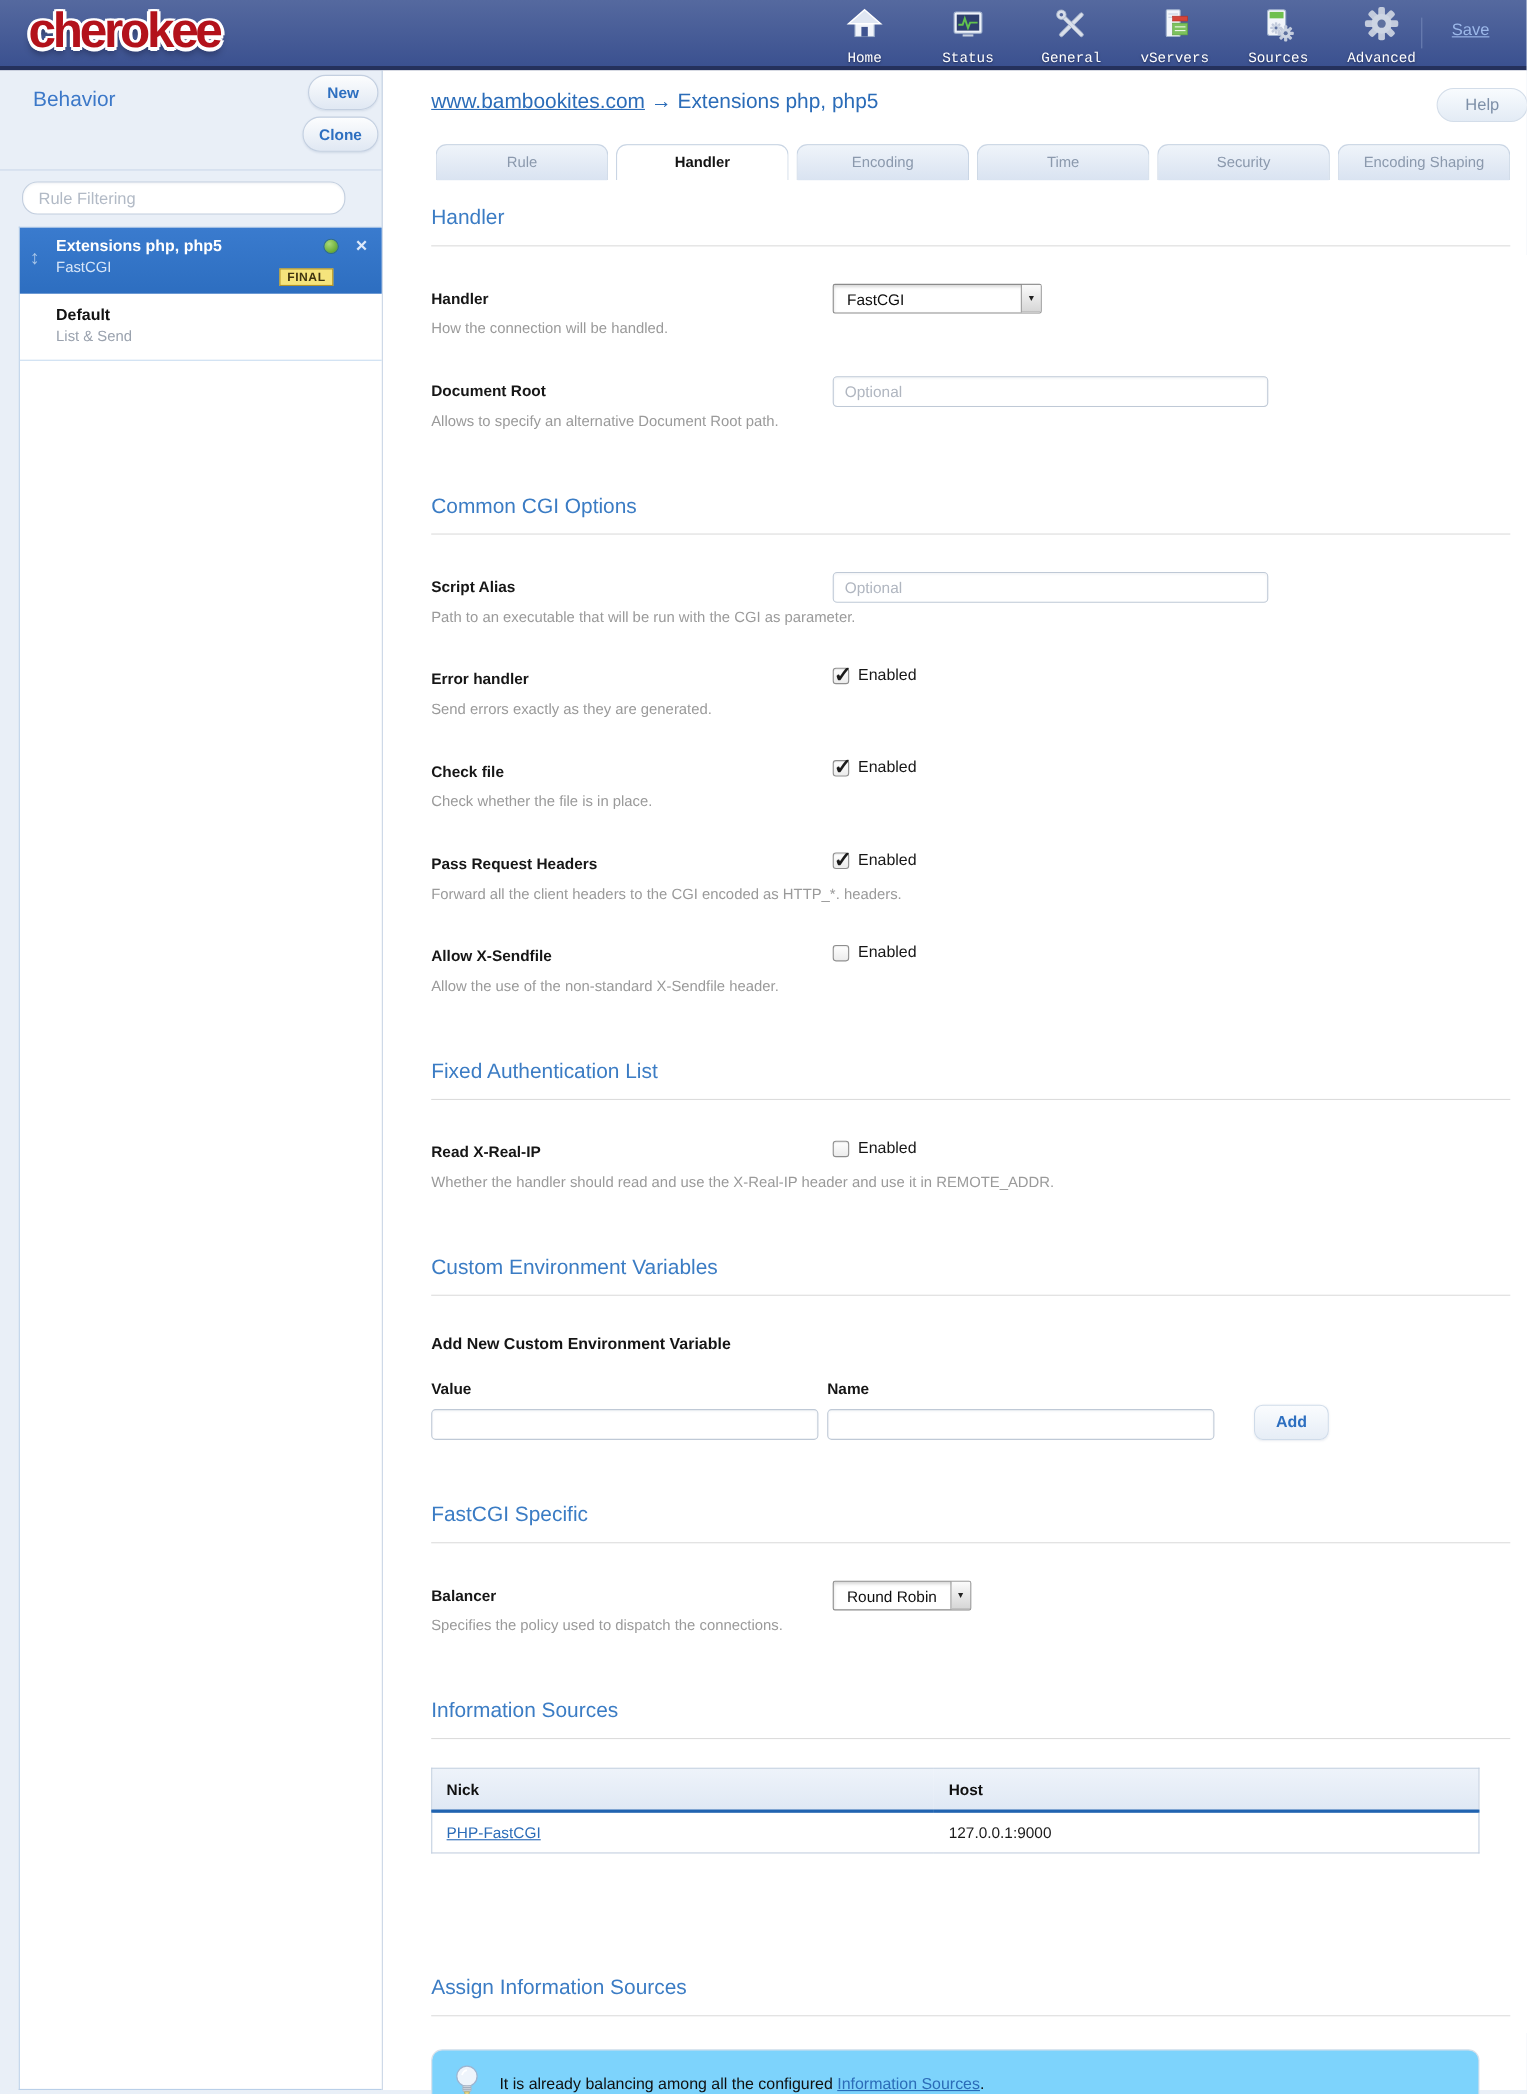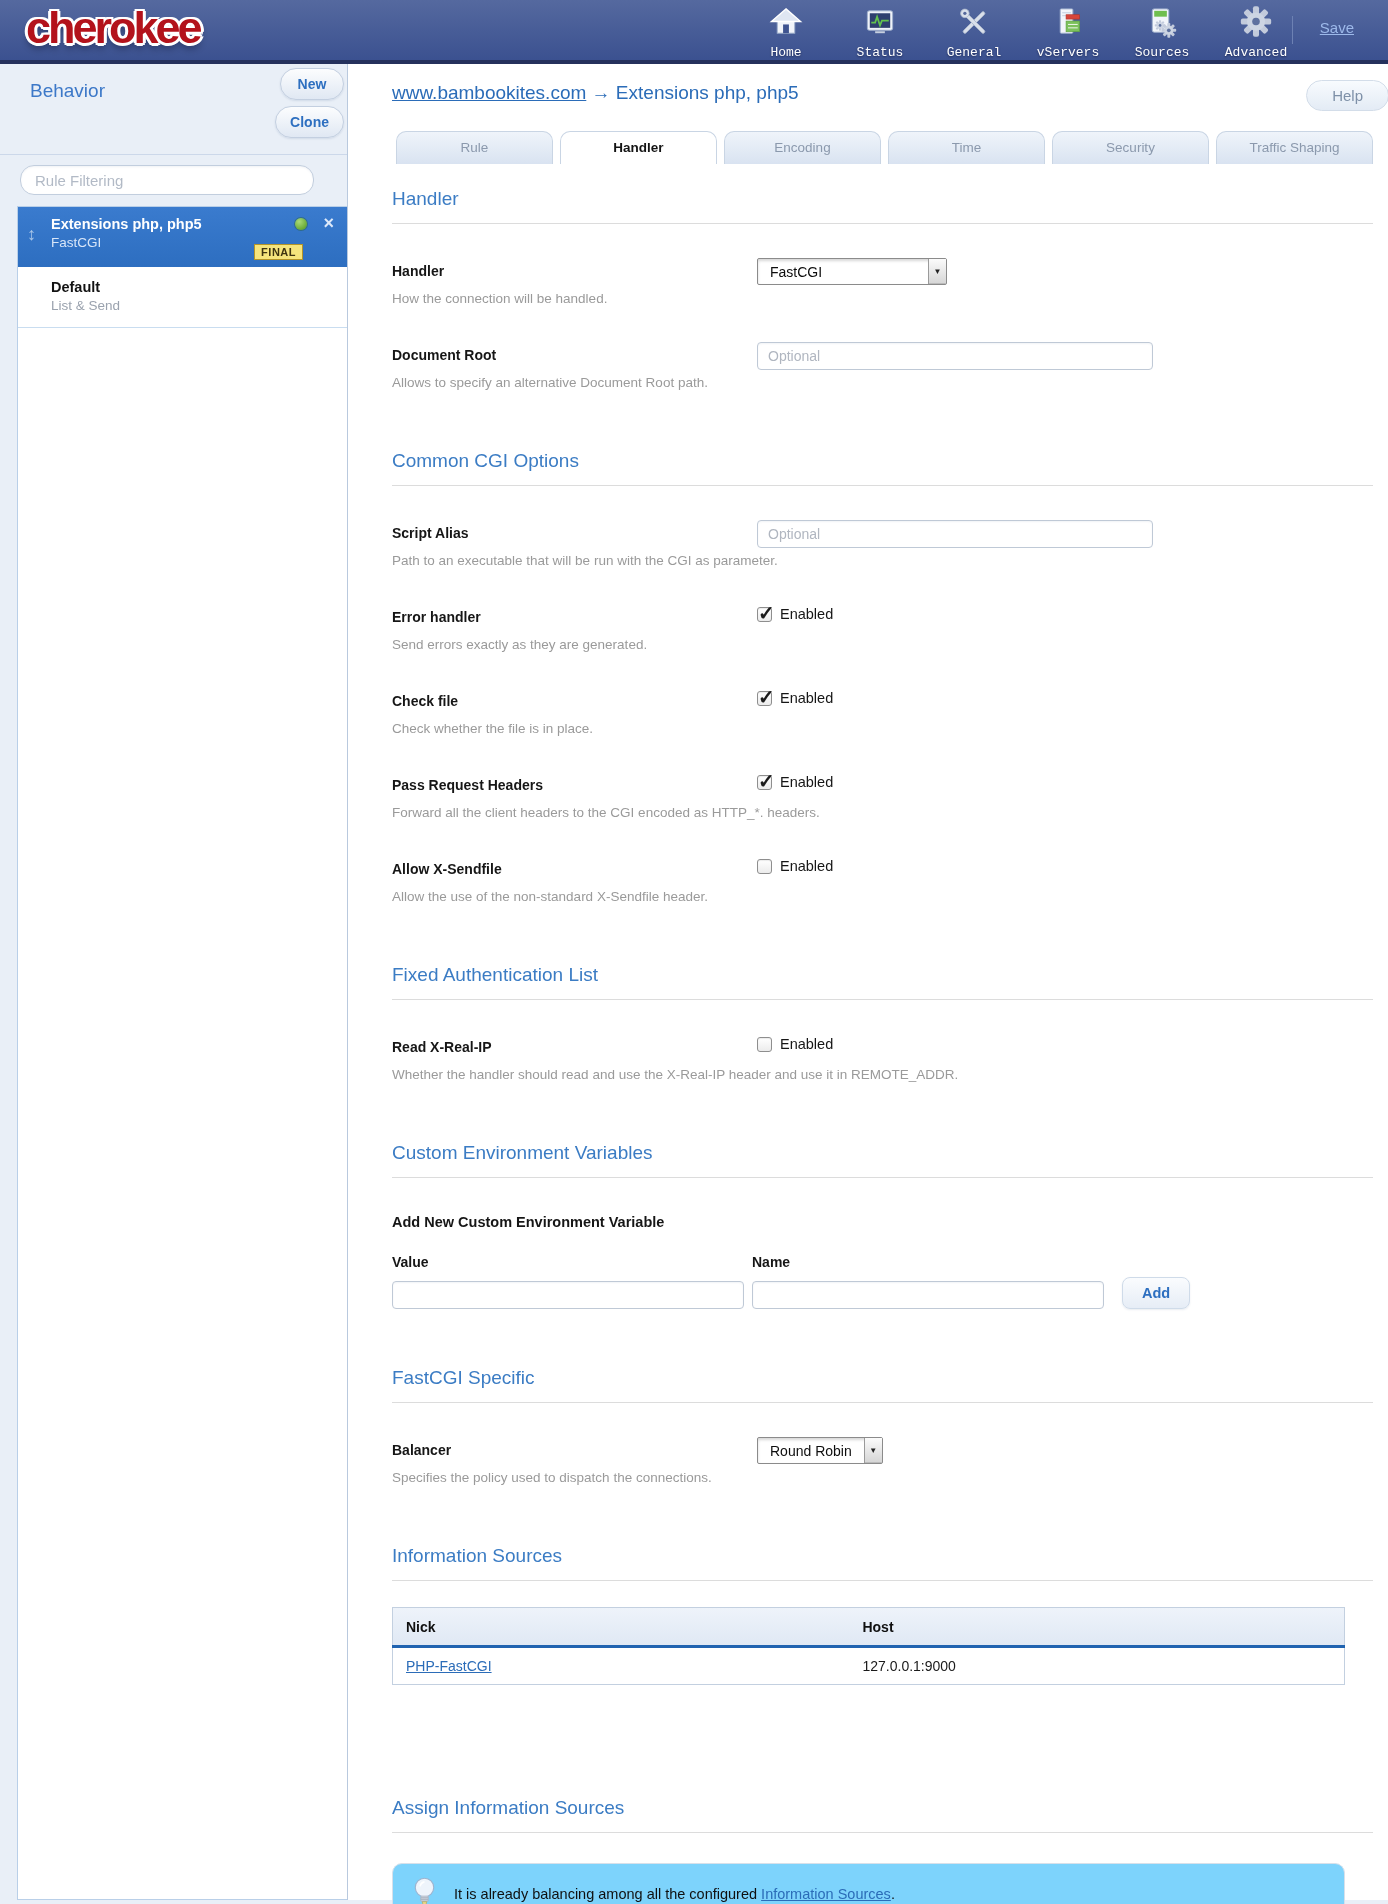--- a/index.html
+++ b/index.html
@@ -85,21 +85,21 @@
   .cbox { display:inline-flex; align-items:center; gap:8px; font-size:14.5px; color:#161616; cursor:pointer; margin-top:2px; }
   .cb { width:15px; height:15px; border:1px solid #8e8e8e; border-radius:3px; background:linear-gradient(#fff,#ececec); position:relative;
     box-shadow:inset 0 1px 1px rgba(0,0,0,.08); flex:none; }
   .cb[data-checked="true"]::after { content:"✓"; position:absolute; left:0; top:-7px; font-size:20px; font-weight:bold; color:#1b1b1b; }
 
   .add-heading { font-weight:bold; font-size:14.5px; color:#161616; margin-top:36px; }
   .env-row { display:flex; align-items:flex-end; margin-top:24px; }
   .env-col { display:flex; flex-direction:column; gap:11px; margin-right:8px; }
   .env-col .flabel { padding-top:0; }
   .env-input { width:352px; }
-  .add-btn { margin-left:10px; padding:7px 19px; border:1px solid #cfdbe9; border-radius:8px; background:linear-gradient(#fafcfe,#e6edf6);
+  .add-btn { margin-left:28px; padding:7px 19px; border:1px solid #cfdbe9; border-radius:8px; background:linear-gradient(#fafcfe,#e6edf6);
     color:#2d6fc0; font-weight:bold; font-size:14.5px; cursor:pointer; box-shadow:0 1px 2px rgba(40,70,120,.1); }
 
   .is-table { width:953px; margin-top:26px; border:1px solid #c3d0e0; border-collapse:collapse; font-size:14px; }
   .is-table thead tr { background:linear-gradient(#eef3fa,#dfe8f4); }
   .is-table th { text-align:left; font-weight:bold; color:#101010; padding:11px 13px 10px; border-bottom:3px solid #2063b0; }
   .is-table th.col-nick { width:48%; }
   .is-table td { padding:10px 13px; border-top:1px solid #e6edf5; color:#1a1a1a; }
   .link { color:#2b6cb8; text-decoration:underline; cursor:pointer; }
 
   .notice { width:953px; margin-top:30px; border:1px solid #d7e0ea; border-radius:10px; background:#7dd3fc; padding:12px 18px;
@@ -240,21 +240,21 @@
         </div>
         <button class="help-btn">Help</button>
       </div>
 
       <div class="tabs">
         <div class="tab">Rule</div>
         <div class="tab active">Handler</div>
         <div class="tab">Encoding</div>
         <div class="tab">Time</div>
         <div class="tab">Security</div>
-        <div class="tab">Traffic Shaping</div>
+        <div class="tab">Encoding Shaping</div>
       </div>
 
       <h2 class="section-title first">Handler</h2>
 
       <div class="entry">
         <div class="flabel">Handler</div>
         <div class="fcontrol">
           <div class="sel">
             <span class="sel-val">FastCGI</span>
             <span class="sel-arrow">▼</span>

